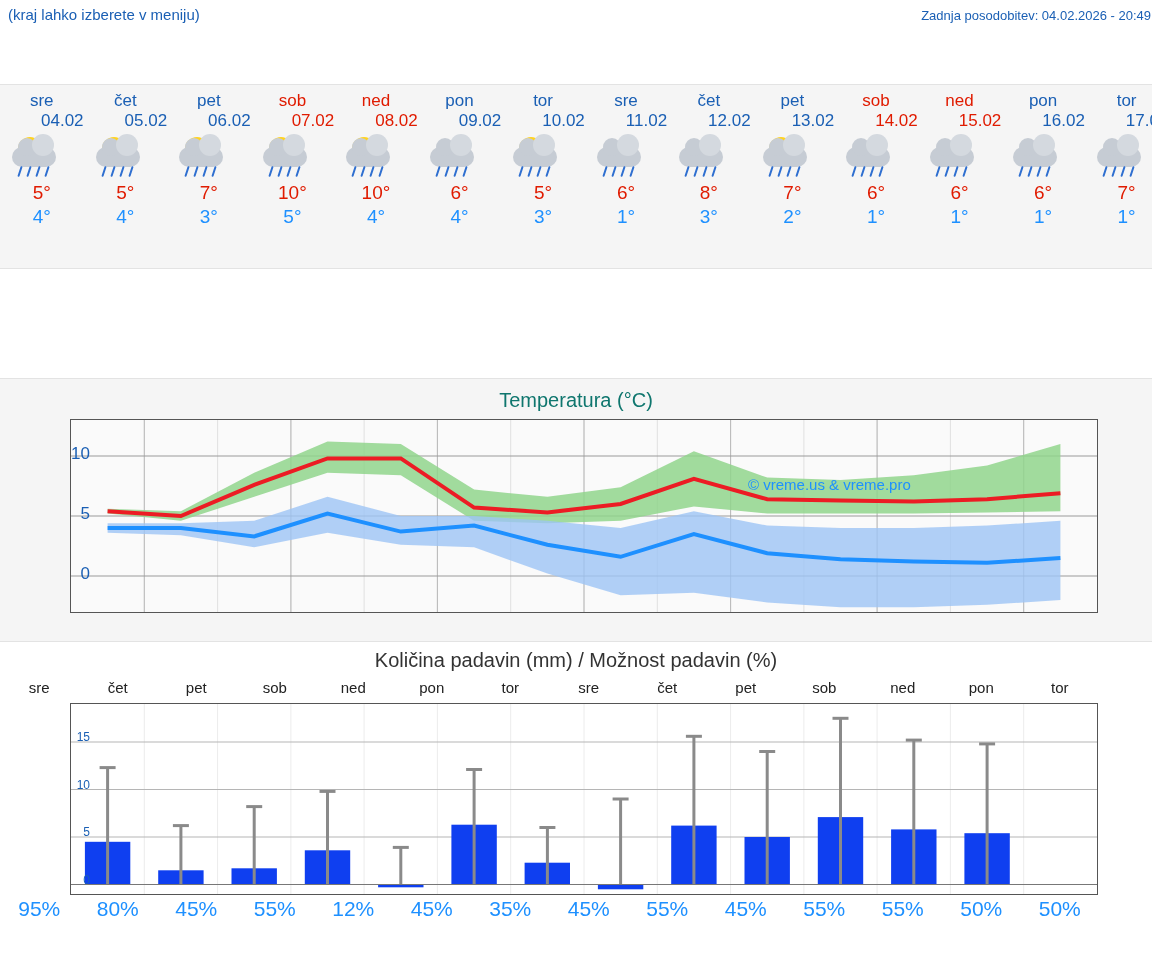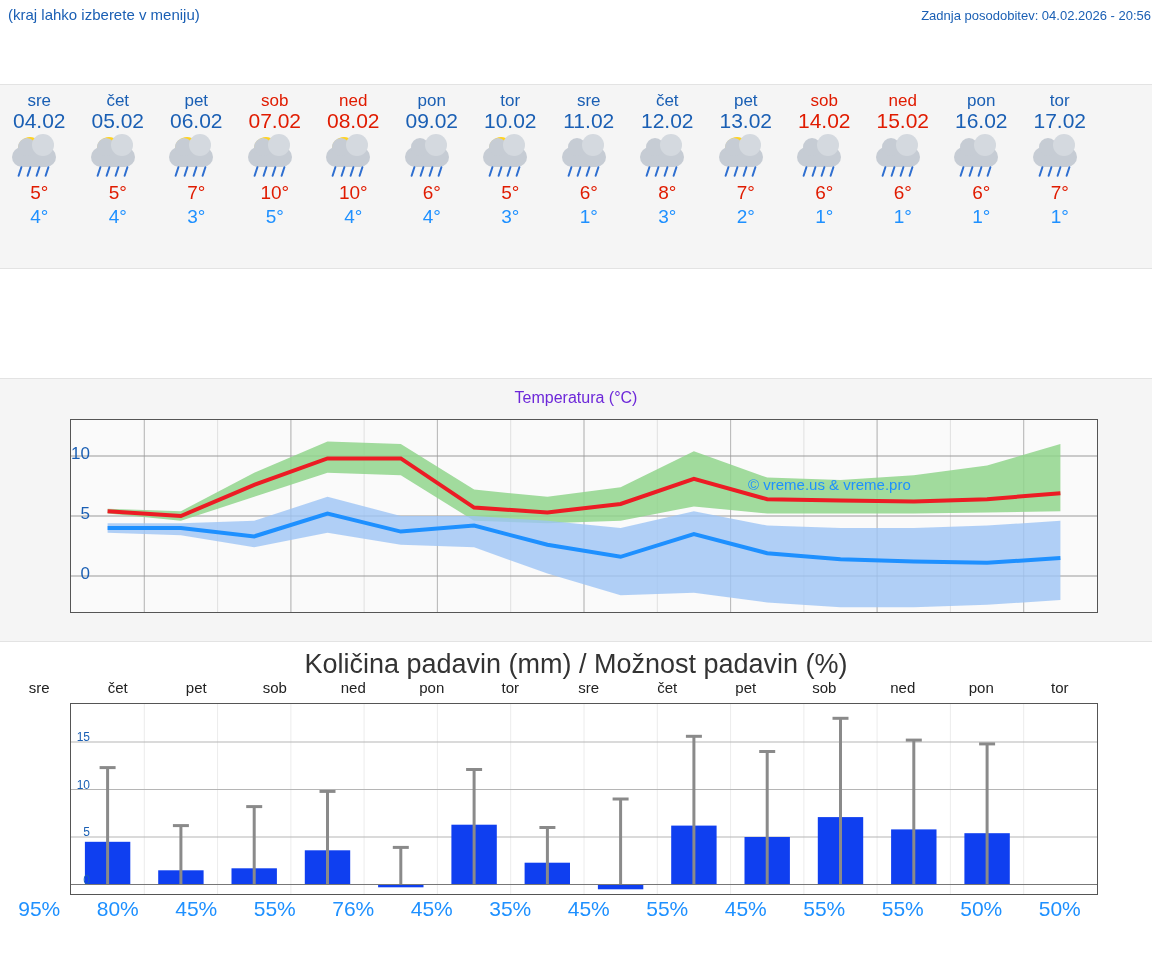--- a/index.html
+++ b/index.html
@@ -15,21 +15,21 @@
   #update-note{position:absolute;right:8px;top:8px;font-size:13px;color:#1a5fb4;}
 
   
   #daily-strip{
     position:absolute;left:0;top:84px;width:1152px;height:183px;
     background:#f5f5f5;border-top:1px solid #e3e3e3;border-bottom:1px solid #e3e3e3;
     display:flex;
   }
   .day-col{flex:0 0 78.5px;position:relative;text-align:center;}
   .day-name{font-size:17px;line-height:20px;margin-top:6px;color:#1a5fb4;}
-  .day-date{font-size:21px;line-height:20px;color:#1a5fb4;}
+  .day-date{font-size:17px;line-height:20px;color:#1a5fb4;margin-left:41px;}
   .day-col.weekend .day-name,.day-col.weekend .day-date{color:#e01b00;}
   .icon-box{height:48px;position:relative;margin-top:2px;}
   .t-max{font-size:19px;line-height:24px;color:#e01b00;}
   .t-min{font-size:19px;line-height:24px;color:#1e90ff;}
 
   
   .sun{position:absolute;width:24px;height:24px;border-radius:50%;background:#ffd21f;left:18px;top:4px;}
   .sun:before{content:"";position:absolute;left:-5px;top:-5px;width:34px;height:34px;
     background:
       linear-gradient(#ffd21f,#ffd21f) center/4px 34px no-repeat,
@@ -41,42 +41,42 @@
   .rain{position:absolute;left:16px;top:33px;width:40px;height:14px;}
   .rain i{position:absolute;width:2px;height:11px;background:#2f6fd0;transform:rotate(18deg);border-radius:1px;}
   .rain i:nth-child(1){left:3px;}
   .rain i:nth-child(2){left:12px;}
   .rain i:nth-child(3){left:21px;}
   .rain i:nth-child(4){left:30px;}
 
   
   #temp-chart{position:absolute;left:0;top:378px;width:1152px;height:262px;
       background:#f5f5f5;border-top:1px solid #e3e3e3;border-bottom:1px solid #e3e3e3;}
-  .chart-title{position:absolute;top:10px;width:1152px;text-align:center;font-size:16px;color:#6d28d9;}
+  .chart-title{position:absolute;top:10px;width:1152px;text-align:center;font-size:20px;color:#0f766e;}
   #temp-plot{position:absolute;left:70px;top:40px;width:1026px;height:192px;background:#fafafa;border:1px solid #555;}
   .y-label{position:absolute;right:1062px;font-size:17px;color:#1a5fb4;}
   #watermark{position:absolute;left:748px;top:476px;font-size:15px;color:#1e90ff;}
 
   
   #prec-chart{position:absolute;left:0;top:645px;width:1152px;height:330px;background:#ffffff;}
-  #prec-title{position:absolute;top:4px;width:1152px;text-align:center;font-size:27px;color:#333;}
+  #prec-title{position:absolute;top:4px;width:1152px;text-align:center;font-size:20px;color:#333;}
   #prec-daynames{position:absolute;left:0;top:34px;width:1152px;height:22px;display:flex;}
   #prec-daynames div{flex:0 0 78.5px;text-align:center;font-size:15px;color:#222;}
   #prec-plot{position:absolute;left:70px;top:58px;width:1026px;height:190px;background:#fff;border:1px solid #555;border-top:1px solid #555;}
   .py-label{position:absolute;right:1062px;font-size:12px;color:#1a5fb4;}
   #prec-pct{position:absolute;left:0;top:252px;width:1152px;display:flex;}
   #prec-pct div{flex:0 0 78.5px;text-align:center;font-size:21px;color:#1e90ff;}
   svg{display:block;}
 </style>
 </head>
 <body>
 
 <div id="top-bar">
   <div id="menu-note">(kraj lahko izberete v meniju)</div>
-  <div id="update-note">Zadnja posodobitev: 04.02.2026 - 20:56</div>
+  <div id="update-note">Zadnja posodobitev: 04.02.2026 - 20:49</div>
 </div>
 
 <div id="daily-strip">
     <div class="day-col">
       <div class="day-name">sre</div>
       <div class="day-date">04.02</div>
       <div class="icon-box">
         <span class="sun"></span>
         <span class="cloud"></span>
         <span class="rain">
@@ -408,21 +408,21 @@
         <line x1="916.1" y1="39.9" x2="916.1" y2="180.5" stroke="#8a8a8a" stroke-width="3"></line>
         <line x1="908.1" y1="39.9" x2="924.1" y2="39.9" stroke="#8a8a8a" stroke-width="3"></line>
         <line x1="0" y1="180.5" x2="1026" y2="180.5" stroke="#777" stroke-width="1"></line>
       </svg>
     </div>
   <div id="prec-pct">
       <div>95%</div>
       <div>80%</div>
       <div>45%</div>
       <div>55%</div>
-      <div>76%</div>
+      <div>12%</div>
       <div>45%</div>
       <div>35%</div>
       <div>45%</div>
       <div>55%</div>
       <div>45%</div>
       <div>55%</div>
       <div>55%</div>
       <div>50%</div>
       <div>50%</div>
     </div>

